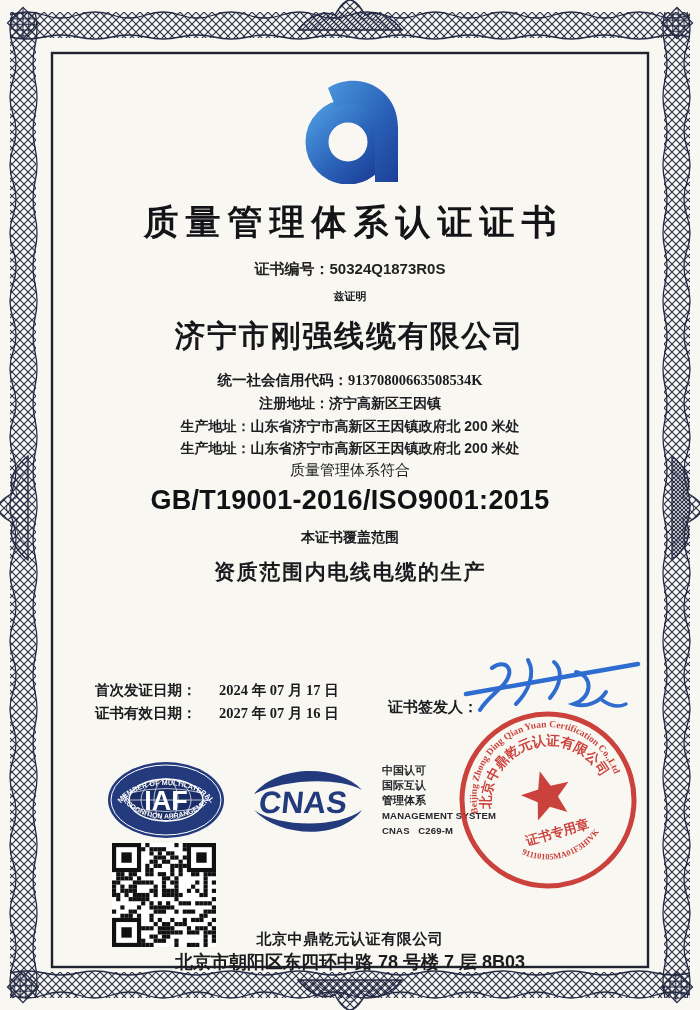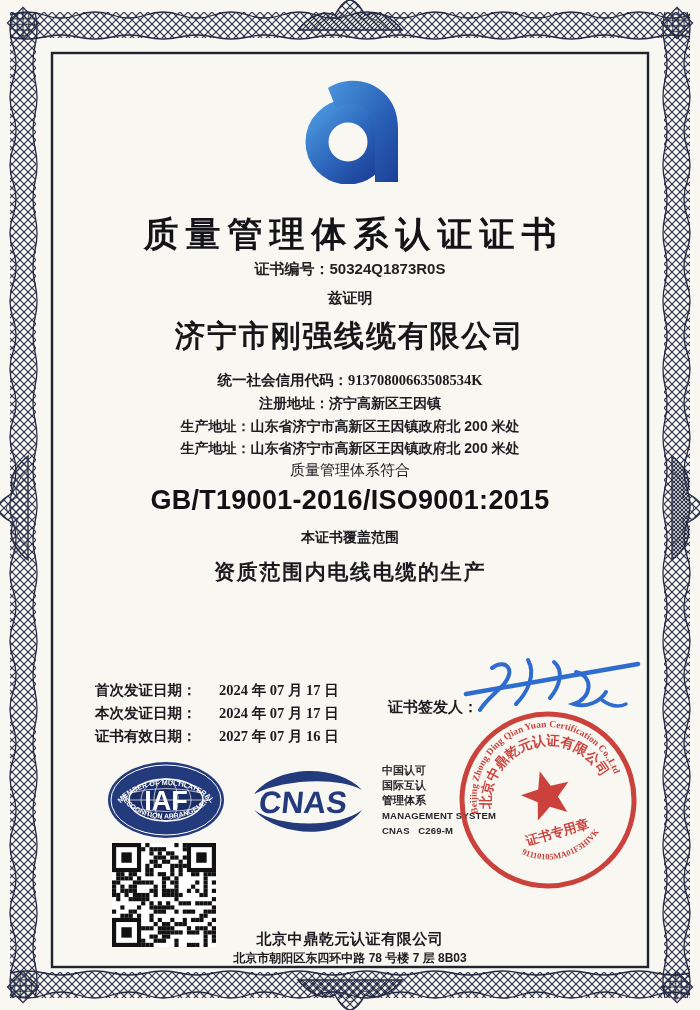--- a/index.html
+++ b/index.html
@@ -4,38 +4,38 @@
 <style>
   html,body{margin:0;padding:0;background:#e8e6e0;}
   .page{position:relative;width:700px;height:1010px;background:#f8f7f2;
         font-family:"Liberation Sans",sans-serif;color:#1b1b1f;overflow:hidden;}
   .abs{position:absolute;}
   .cx{left:0;right:0;text-align:center;}
   svg{display:block;}
   
   .title{top:199px;font-size:35px;font-weight:bold;letter-spacing:.20em;color:#141418;text-indent:.20em;}
   .certno{top:260px;font-size:15px;font-weight:600;color:#222;}
-  .hereby{top:289px;font-size:15px;font-weight:600;}
+  .hereby{top:289px;font-size:11px;font-weight:600;}
   .company{top:316px;font-size:30px;font-weight:bold;letter-spacing:.06em;color:#17171b;}
   .credit{top:371px;font-size:14.5px;font-family:"Liberation Serif",serif;font-weight:600;}
   .addresses{top:392px;font-size:14px;font-weight:bold;line-height:22.5px;color:#1d1d22;}
   .conforms{top:461px;font-size:15px;font-weight:normal;}
   .standard{top:485px;font-size:27px;font-weight:bold;letter-spacing:.01em;color:#121216;}
   .scopehead{top:529px;font-size:14px;font-weight:bold;}
   .scope{top:558px;font-size:21px;font-weight:bold;letter-spacing:.08em;}
   .dates{left:95px;top:679px;font-family:"Liberation Serif",serif;font-size:14.5px;font-weight:600;line-height:23px;}
   .dates .row span.lab{display:inline-block;min-width:110px;}
   .dates .row span.val{margin-left:14px;}
   .signer{left:388px;top:698px;font-family:"Liberation Serif",serif;font-size:15px;font-weight:700;text-align:center;}
   .cnastext{left:382px;top:763px;font-size:11px;font-weight:bold;line-height:15px;color:#26262b;}
   .cnastext .en{font-size:9.5px;font-weight:bold;white-space:pre;letter-spacing:.02em;}
   .note{left:233px;top:880px;width:410px;font-family:"Liberation Serif",serif;
         font-size:11.5px;line-height:20px;font-weight:600;color:#222;text-align:justify;}
   .issuer-name{top:930px;font-size:15px;font-weight:bold;letter-spacing:.04em;}
-  .issuer-addr{top:950px;font-size:12px;font-weight:600;}
+  .issuer-addr{top:950px;font-size:18px;font-weight:600;}
 </style>
 </head>
 <body>
 
 <div class="page">
 
   <svg class="abs" style="left:0;top:0" width="700" height="1010" viewBox="0 0 700 1010">
     <defs>
       <pattern id="net" patternUnits="userSpaceOnUse" width="8" height="8">
         <path d="M0 0 L8 8 M8 0 L0 8" stroke="#262b45" stroke-width="1.1" fill="none"></path>
@@ -89,21 +89,21 @@
       <linearGradient id="dblue" x1="0" y1="0" x2="1" y2="1">
         <stop offset="0" stop-color="#4a95dd"></stop>
         <stop offset="0.55" stop-color="#2a62b8"></stop>
         <stop offset="1" stop-color="#1c3f97"></stop>
       </linearGradient>
     </defs>
     <circle cx="54" cy="66" r="31" fill="none" stroke="url(#dblue)" stroke-width="23"></circle>
     <path d="M34 12 C62 -6 104 10 104 52 L104 106 L81 106 L81 54 C81 30 58 22 42 32 Z" fill="url(#dblue)"></path>
   </svg>
 
-  <h1 class="abs cx title" style="margin:12px">质量管理体系认证证书</h1>
+  <h1 class="abs cx title" style="margin:0">质量管理体系认证证书</h1>
 
   <div class="abs cx certno">
     <span>证书编号：</span><span>50324Q1873R0S</span>
   </div>
 
   <div class="abs cx hereby">兹证明</div>
 
   <div class="abs cx company">济宁市刚强线缆有限公司</div>
 
   <div class="abs cx credit">
@@ -126,23 +126,20 @@
 
   <div class="abs cx standard">GB/T19001-2016/ISO9001:2015</div>
 
   <div class="abs cx scopehead">本证书覆盖范围</div>
 
   <div class="abs cx scope">资质范围内电线电缆的生产</div>
 
   <div class="abs dates">
     <div class="row">
       <span class="lab">首次发证日期：</span><span class="val">2024 年 07 月 17 日</span>
-    </div>
-    <div class="row">
-      <span class="lab">本次发证日期：</span><span class="val">2024 年 07 月 17 日</span>
     </div>
     <div class="row">
       <span class="lab">证书有效日期：</span><span class="val">2027 年 07 月 16 日</span>
     </div>
   </div>
 
   <div class="abs signer">证书签发人：</div>
 
   <svg class="abs" style="left:462px;top:642px" width="180" height="88" viewBox="0 0 180 88">
     <g fill="none" stroke="#2f6cd0" stroke-linecap="round">

